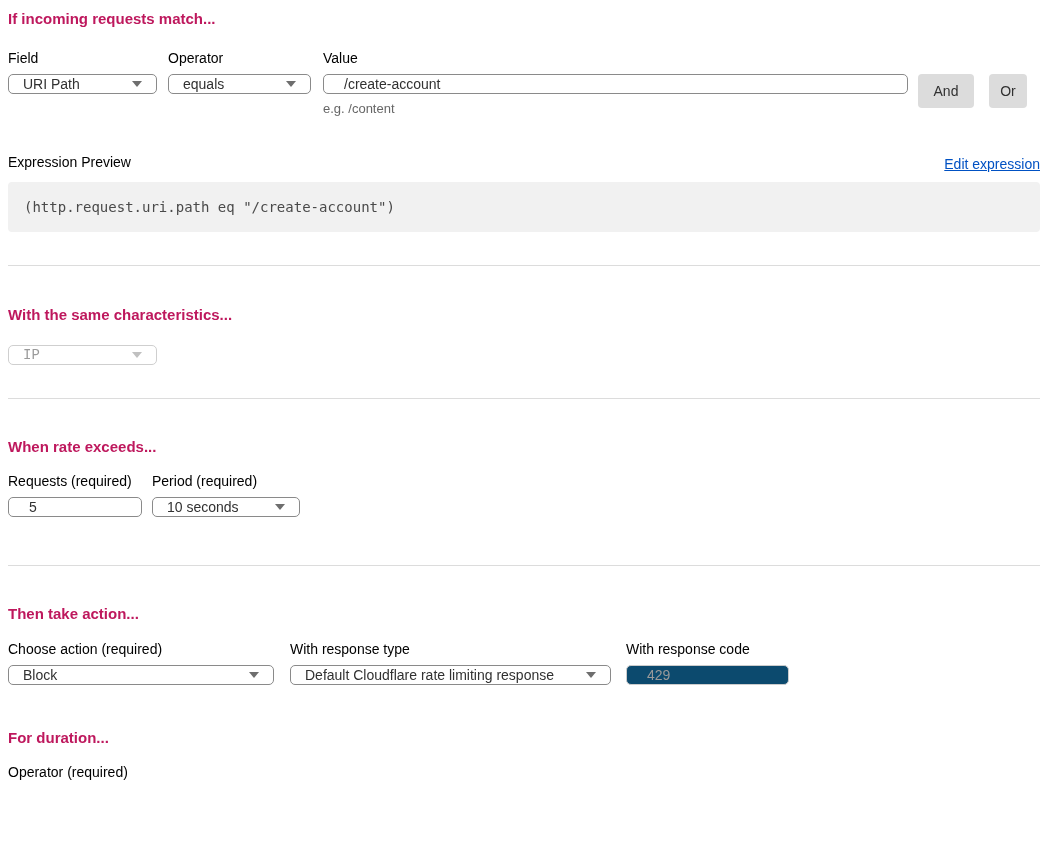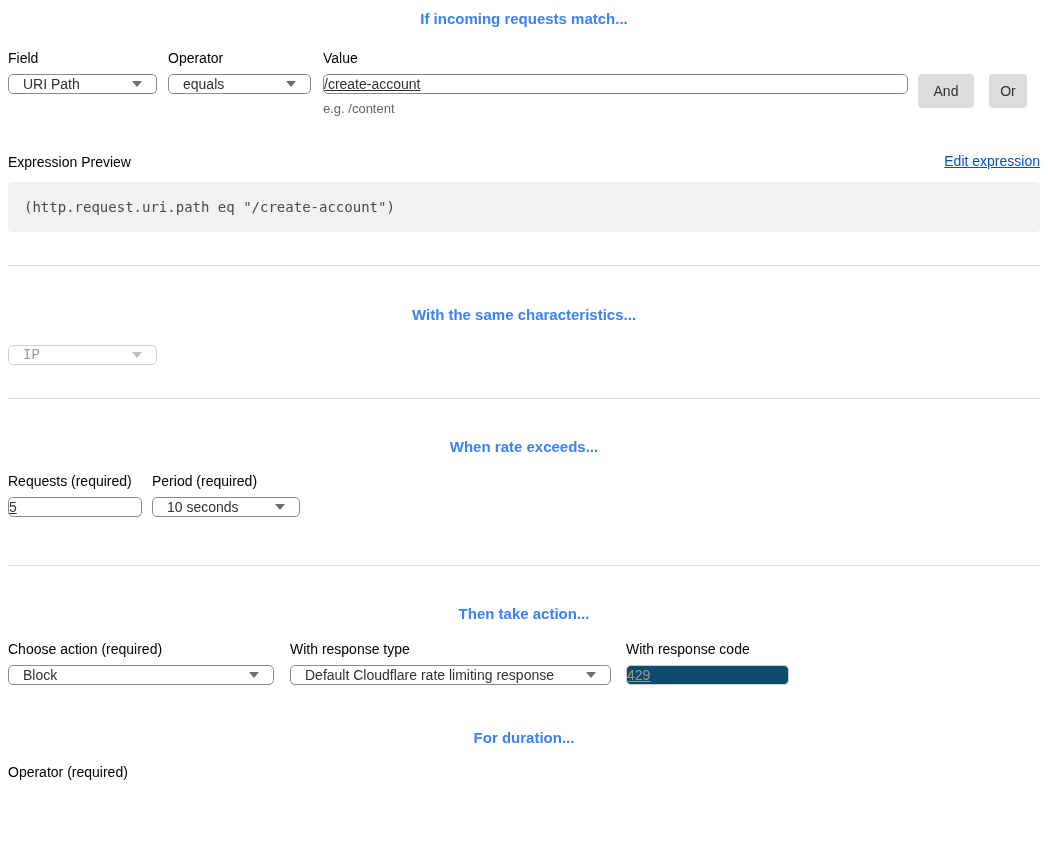--- a/index.html
+++ b/index.html
@@ -9,23 +9,22 @@
     height: 842px;
     font-family: "Liberation Sans", "DejaVu Sans", sans-serif;
     color: #313131;
     overflow: hidden;
   }
   .page { padding: 0 8px; }
 
   .section-heading {
     font-size: 15px;
     font-weight: 700;
-    color: #3b82f6;
+    color: #be185d;
     line-height: 19px;
-    text-align: center;
   }
 
   .field-label {
     font-size: 14px;
     color: #000000;
     line-height: 19px;
     margin-bottom: 6px;
     white-space: nowrap;
   }
 
@@ -44,21 +43,21 @@
     width: 0; height: 0;
     border-left: 5px solid transparent;
     border-right: 5px solid transparent;
     border-top: 6px solid #6e6e6e;
     flex: 0 0 auto;
     margin-left: 8px;
   }
   .select.disabled { border-color: #cfcfcf; color: #9a9a9a; cursor: default; }
   .select.disabled .chevron { border-top-color: #c0c0c0; }
 
-  .text-input { padding: 0 0; text-decoration: underline; }
+  .text-input { padding: 0 20px; }
   .text-input.disabled { background: #0c4a6e; border-color: #cccccc; color: #9a9a9a; }
 
   .helper-text { font-size: 13px; color: #666666; margin-top: 7px; }
 
   .btn {
     height: 34px;
     border: none;
     border-radius: 4px;
     background: #dcdcdc;
     color: #313131;
@@ -80,21 +79,21 @@
   .col-operator { width: 143px; margin-right: 12px; }
   .col-value { width: 585px; margin-right: 10px; }
   .col-btn { justify-content: flex-start; }
   .btn-spacer { height: 25px; }
   .and-btn { width: 56px; margin-right: 15px; }
   .or-btn { width: 38px; }
 
   .preview-header {
     display: flex;
     justify-content: space-between;
-    align-items: flex-start;
+    align-items: flex-end;
     margin-top: 37px;
     gap: 48px;
   }
   .edit-link {
     font-size: 14px;
     color: #0051c3;
     text-decoration: underline;
     cursor: pointer;
   }
   .preview-box {

